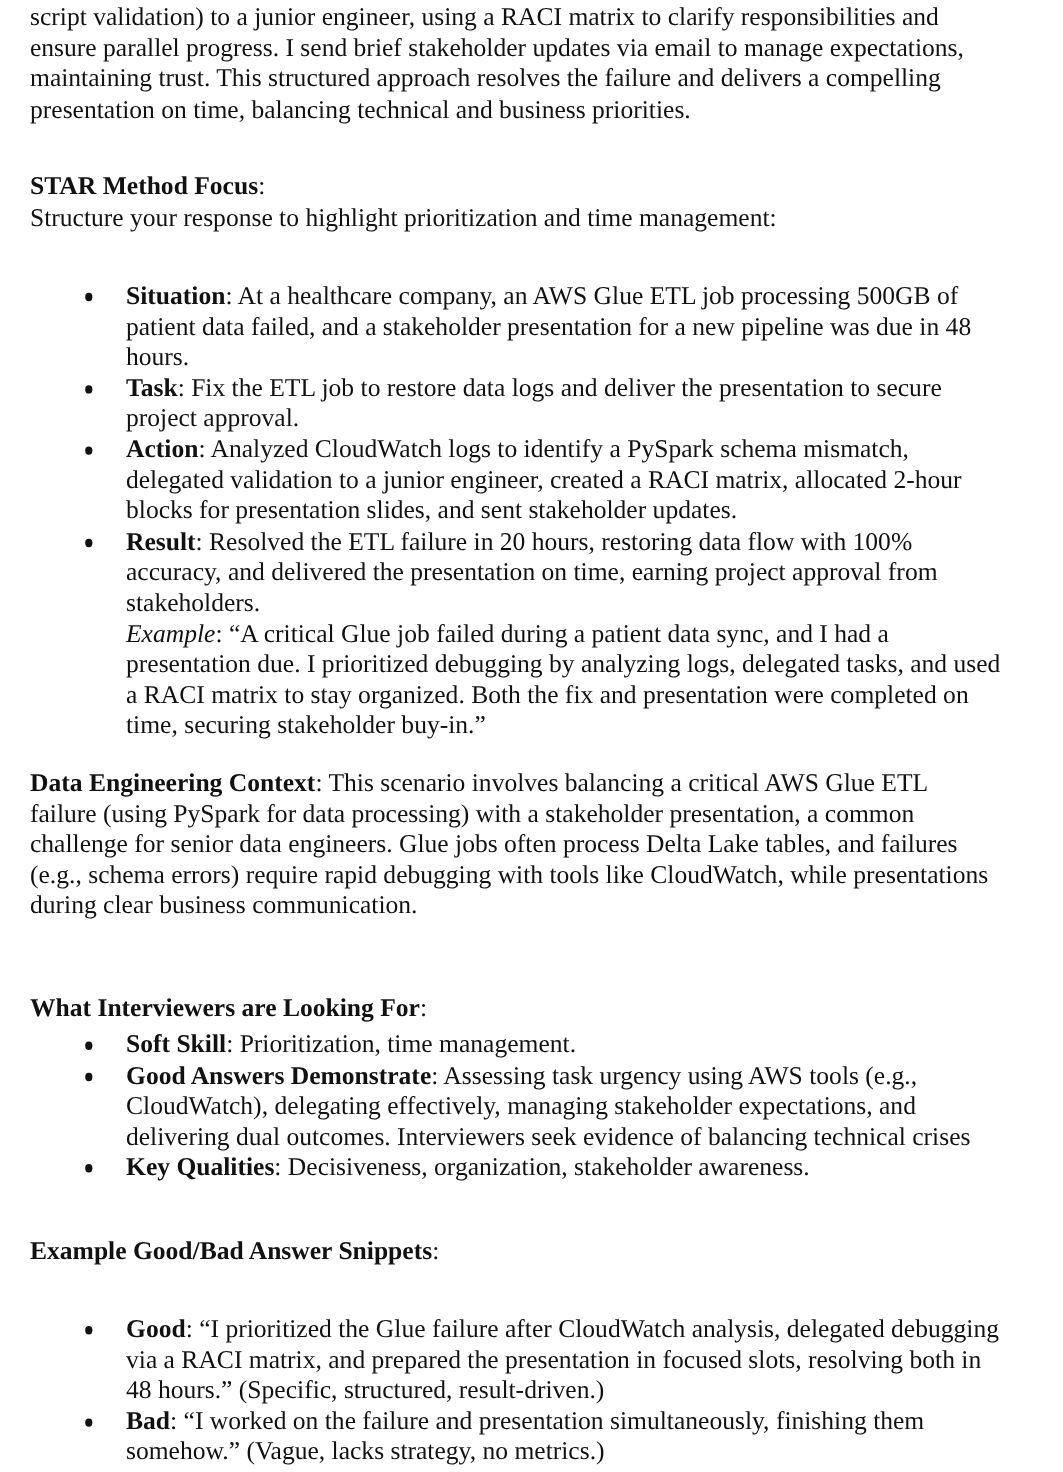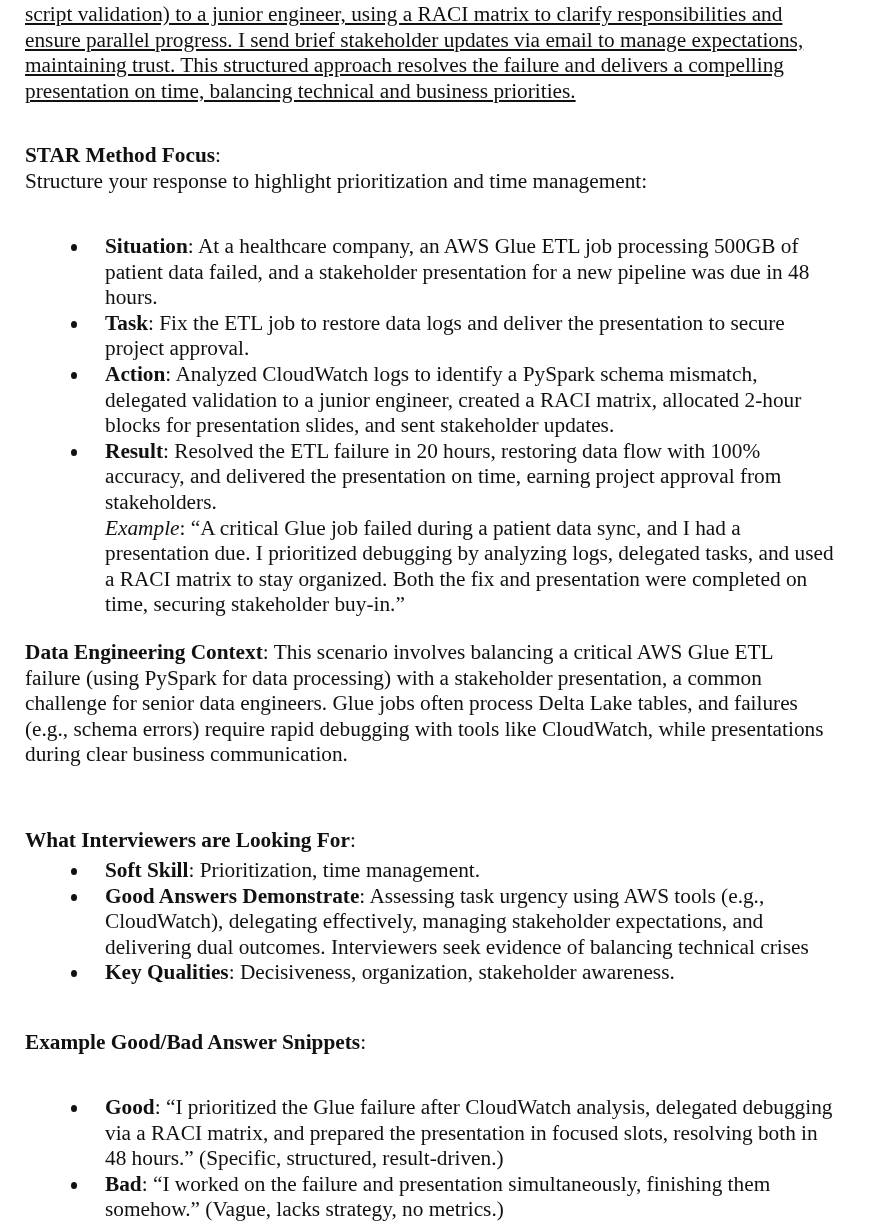--- a/index.html
+++ b/index.html
@@ -12,21 +12,21 @@
   .para { margin: 0; white-space: nowrap; }
   .line { display: block; white-space: nowrap; }
   b { font-weight: bold; }
   i { font-style: italic; }
   ul.bullets { list-style: none; margin: 12px; padding: 0; }
   ul.bullets li { position: relative; padding-left: 68px; }
   .bullet-dot {
     position: absolute; left: 34px; top: 10px;
     width: 6px; height: 7px; border-radius: 50%; background: #111;
   }
-  .p1 { position: absolute; top: 2px; left: 25px; text-decoration: underline; }
+  .p1 { position: absolute; top: 2px; left: 25px; }
   .h-star { position: absolute; top: 143px; left: 25px; }
   .star-intro { position: absolute; top: 169px; left: 25px; }
   .list-star { position: absolute; top: 222px; left: 25px; width: 860px; }
   .p-context { position: absolute; top: 640px; left: 25px; }
   .h-looking { position: absolute: top: 795px; margin-top: 35px; }
   .h-looking { position: absolute; top: 793px; left: 25px; }
   .list-looking { position: absolute; top: 846px; left: 25px; width: 860px; }
   .h-examples { position: absolute; top: 1030px; left: 25px; }
   .list-examples { position: absolute; top: 1083px; left: 25px; width: 860px; }
 </style>

